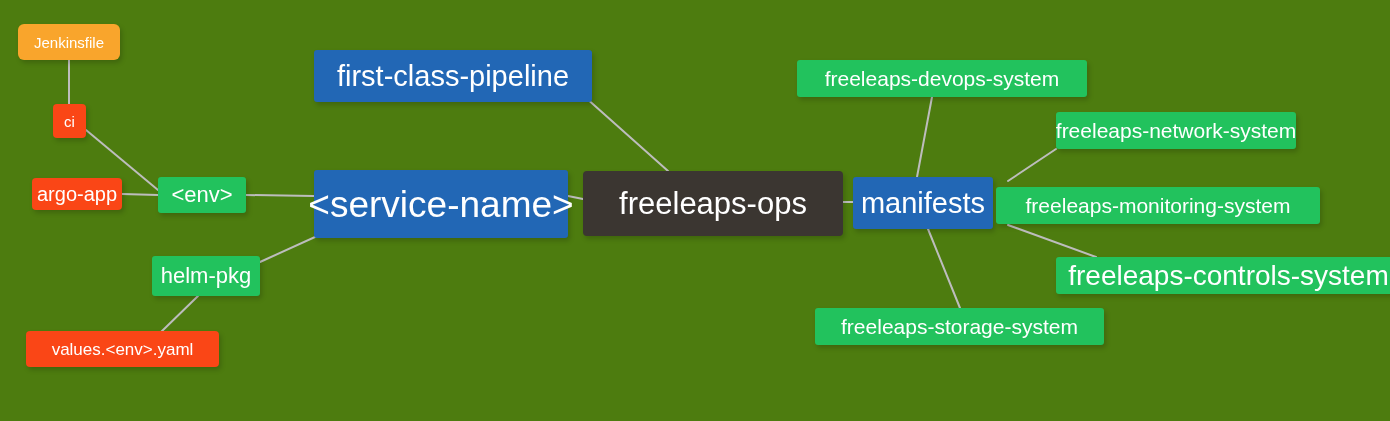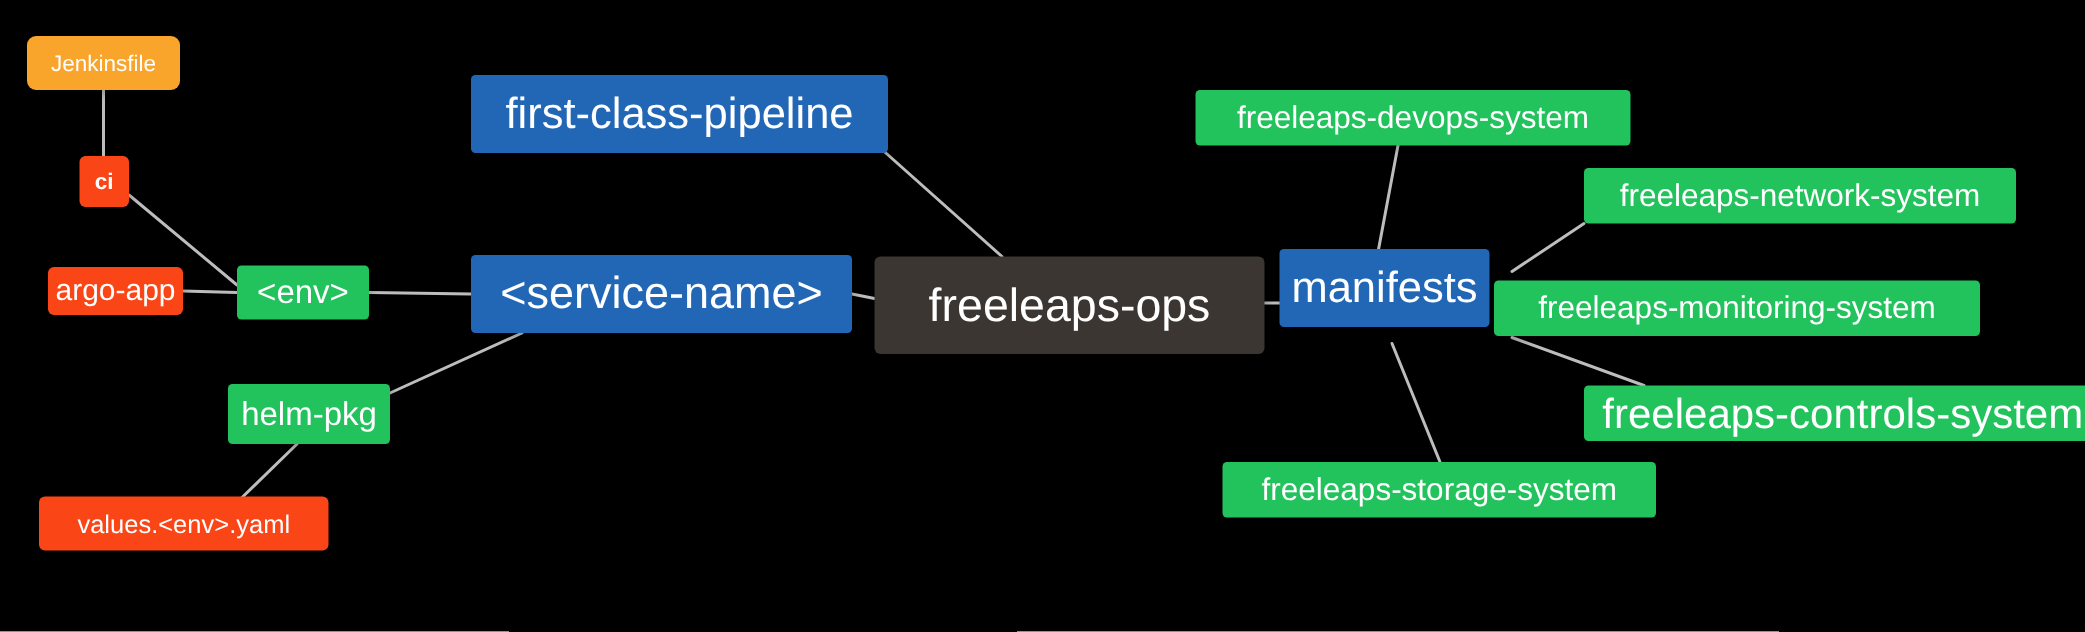--- a/index.html
+++ b/index.html
@@ -4,21 +4,21 @@
 <style>
   html, body {
     margin: 0;
     padding: 0;
     background: #ffffff;
   }
   #canvas {
     position: relative;
     width: 1390px;
     height: 421px;
-    background: #000000;
+    background: #4d7c0f;
     overflow: hidden;
     font-family: "Liberation Sans", sans-serif;
   }
   #edge-layer {
     position: absolute;
     left: 0;
     top: 0;
     width: 1390px;
     height: 421px;
     pointer-events: none;
@@ -78,28 +78,28 @@
       <line x1="576" y1="89" x2="668" y2="171" class="edge" stroke="#bdbdbd"></line>
       <line x1="843" y1="202" x2="853" y2="202" class="edge" stroke="#bdbdbd"></line>
       <line x1="917" y1="177" x2="938" y2="65" class="edge" stroke="#bdbdbd"></line>
       <line x1="1008" y1="181" x2="1056" y2="149" class="edge" stroke="#bdbdbd"></line>
       <line x1="1008" y1="205" x2="1052" y2="205" class="edge" stroke="#bdbdbd"></line>
       <line x1="1008" y1="225" x2="1096" y2="257" class="edge" stroke="#bdbdbd"></line>
       <line x1="928" y1="229" x2="960" y2="308" class="edge" stroke="#bdbdbd"></line>
     </svg>
   <div id="node-layer">
       <div class="node n-orange" style="left: 18px; top: 24px; width: 102px; height: 36px; font-size: 15px;">Jenkinsfile</div>
-      <div class="node n-red" style="left: 53px; top: 104px; width: 33px; height: 34px; font-size: 15px; font-weight: bold;">ci</div>
+      <div class="node n-red" style="left: 53px; top: 104px; width: 33px; height: 34px; font-size: 15px;">ci</div>
       <div class="node n-red" style="left: 32px; top: 178px; width: 90px; height: 32px; font-size: 20px;">argo-app</div>
       <div class="node n-green" style="left: 158px; top: 177px; width: 88px; height: 36px; font-size: 22px; text-align: center;">&lt;env&gt;</div>
       <div class="node n-green" style="left: 152px; top: 256px; width: 108px; height: 40px; font-size: 22px;">helm-pkg</div>
       <div class="node n-red" style="left: 26px; top: 331px; width: 193px; height: 36px; font-size: 17px;">values.&lt;env&gt;.yaml</div>
       <div class="node n-blue" style="left: 314px; top: 37px; width: 278px; height: 52px; font-size: 29px; margin-top: 13px;">first-class-pipeline</div>
-      <div class="node n-blue" style="left: 314px; top: 170px; width: 254px; height: 52px; font-size: 30px;">&lt;service-name&gt;</div>
+      <div class="node n-blue" style="left: 314px; top: 170px; width: 254px; height: 68px; font-size: 37px;">&lt;service-name&gt;</div>
       <div class="node n-root" style="left: 583px; top: 171px; width: 260px; height: 65px; font-size: 31px;">freeleaps-ops</div>
-      <div class="node n-blue" style="left: 853px; top: 166px; width: 140px; height: 52px; font-size: 29px; text-align: center;">manifests</div>
+      <div class="node n-blue" style="left: 853px; top: 177px; width: 140px; height: 52px; font-size: 29px; text-align: center;">manifests</div>
       <div class="node n-green" style="left: 797px; top: 28px; width: 290px; height: 37px; font-size: 21px; margin-top: 32px;">freeleaps-devops-system</div>
-      <div class="node n-green" style="left: 1056px; top: 112px; width: 288px; height: 37px; font-size: 21px;">freeleaps-network-system</div>
+      <div class="node n-green" style="left: 1056px; top: 112px; width: 240px; height: 37px; font-size: 21px;">freeleaps-network-system</div>
       <div class="node n-green" style="left: 996px; top: 187px; width: 324px; height: 37px; font-size: 21px;">freeleaps-monitoring-system</div>
       <div class="node n-green" style="left: 1056px; top: 257px; width: 345px; height: 37px; font-size: 28px;">freeleaps-controls-system</div>
       <div class="node n-green" style="left: 815px; top: 308px; width: 289px; height: 37px; font-size: 21px;">freeleaps-storage-system</div>
     </div>
 </div>
 
 </body></html>

